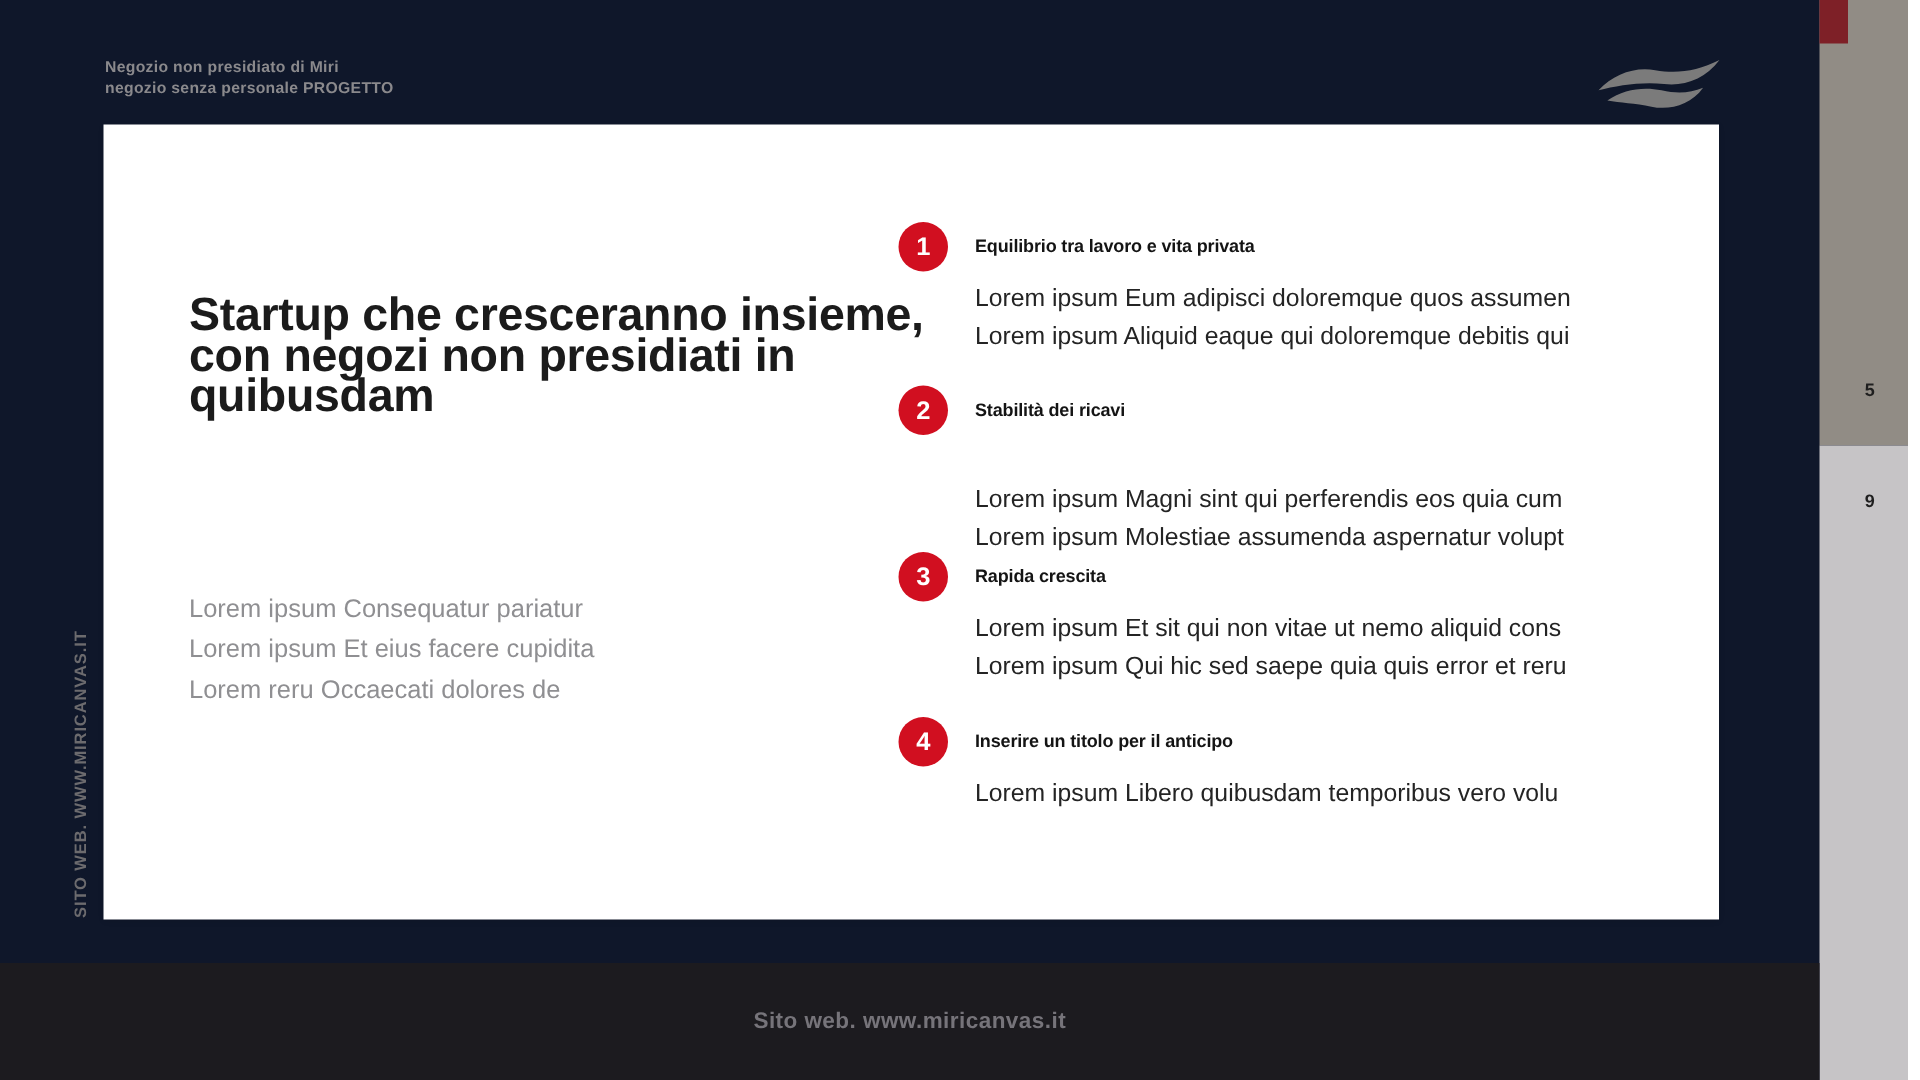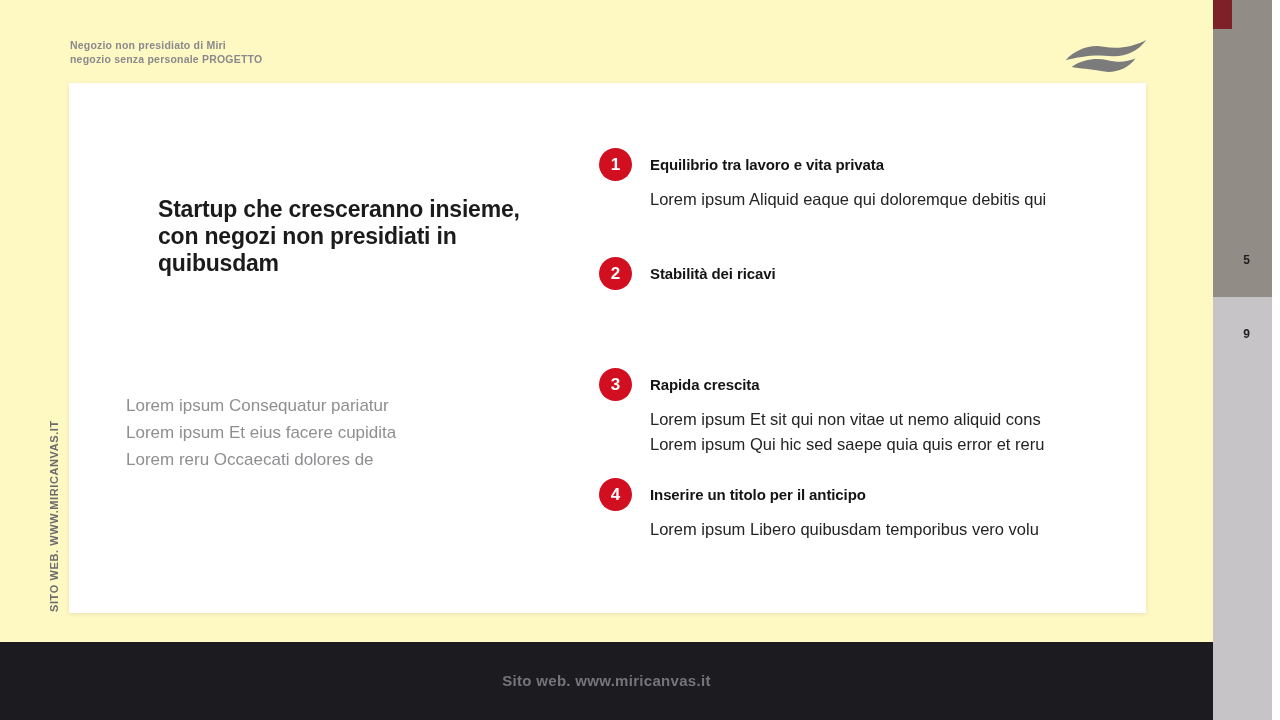--- a/index.html
+++ b/index.html
@@ -2,21 +2,21 @@
 <html><head>
 <meta charset="utf-8">
 <style>
   * { margin: 0; padding: 0; box-sizing: border-box; }
   html, body { width: 1280px; height: 720px; overflow: hidden; }
   body { font-family: "Liberation Sans", sans-serif; }
 
   .slide {
     position: relative;
     width: 1272px; height: 720px;
-    background: #fef9c3;
+    background: #0f172a;
     overflow: hidden;
   }
 
   
   .header-caption {
     position: absolute; left: 70px; top: 39px;
     font-size: 10.5px; font-weight: bold; line-height: 13.5px;
     color: #8a898c; letter-spacing: 0.2px;
   }
 
@@ -63,23 +63,22 @@
 
   
   .card {
     position: absolute; left: 69px; top: 83px; width: 1077px; height: 530px;
     background: #ffffff;
     box-shadow: 0 1px 4px rgba(0,0,0,0.10);
   }
 
   .card-title {
     position: absolute; left: 57px; top: 113px;
-    font-size: 23px; font-weight: bold; line-height: 27px; color: #1b1b1b;
+    font-size: 31px; font-weight: bold; line-height: 27px; color: #1b1b1b;
     letter-spacing: -0.2px;
-    margin-left: 32px;
   }
 
   .card-intro {
     position: absolute; left: 57px; top: 265px;
     font-size: 17px; line-height: 27px; color: #8f8f92; margin-top: 44px;
   }
 
   
   .items { position: absolute; left: 530px; top: 0; width: 520px; height: 530px; }
   .item { position: absolute; left: 0; width: 520px; }
@@ -89,21 +88,21 @@
   .item.i4 { top: 395px; }
 
   .badge {
     position: absolute; left: 0; top: 0; width: 33px; height: 33px;
     background: #d10f20; border-radius: 50%;
     color: #ffffff; font-size: 17px; font-weight: bold;
     display: flex; align-items: center; justify-content: center;
   }
   .item-heading {
     margin-left: 51px; line-height: 33px;
-    font-size: 15px; font-weight: bold; color: #141414;
+    font-size: 12px; font-weight: bold; color: #141414;
     letter-spacing: -0.1px;
   }
   .item-body {
     margin-left: 51px; margin-top: 6px;
     font-size: 16.5px; line-height: 25px; color: #242424;
   }
   .item.i2 .item-body { margin-top: 31px; }
 </style>
 </head>
 <body>
@@ -149,27 +148,32 @@
       <div>Lorem ipsum Et eius facere cupidita</div>
       <div>Lorem reru Occaecati dolores de</div>
     </div>
 
     <div class="items">
 
       <div class="item i1">
         <div class="badge">1</div>
         <div class="item-heading">Equilibrio tra lavoro e vita privata</div>
         <div class="item-body">
+          <div>Lorem ipsum Eum adipisci doloremque quos assumen</div>
           <div>Lorem ipsum Aliquid eaque qui doloremque debitis qui</div>
         </div>
       </div>
 
       <div class="item i2">
         <div class="badge">2</div>
         <div class="item-heading">Stabilità dei ricavi</div>
+        <div class="item-body">
+          <div>Lorem ipsum Magni sint qui perferendis eos quia cum</div>
+          <div>Lorem ipsum Molestiae assumenda aspernatur volupt</div>
+        </div>
       </div>
 
       <div class="item i3">
         <div class="badge">3</div>
         <div class="item-heading">Rapida crescita</div>
         <div class="item-body">
           <div>Lorem ipsum Et sit qui non vitae ut nemo aliquid cons</div>
           <div>Lorem ipsum Qui hic sed saepe quia quis error et reru</div>
         </div>
       </div>

